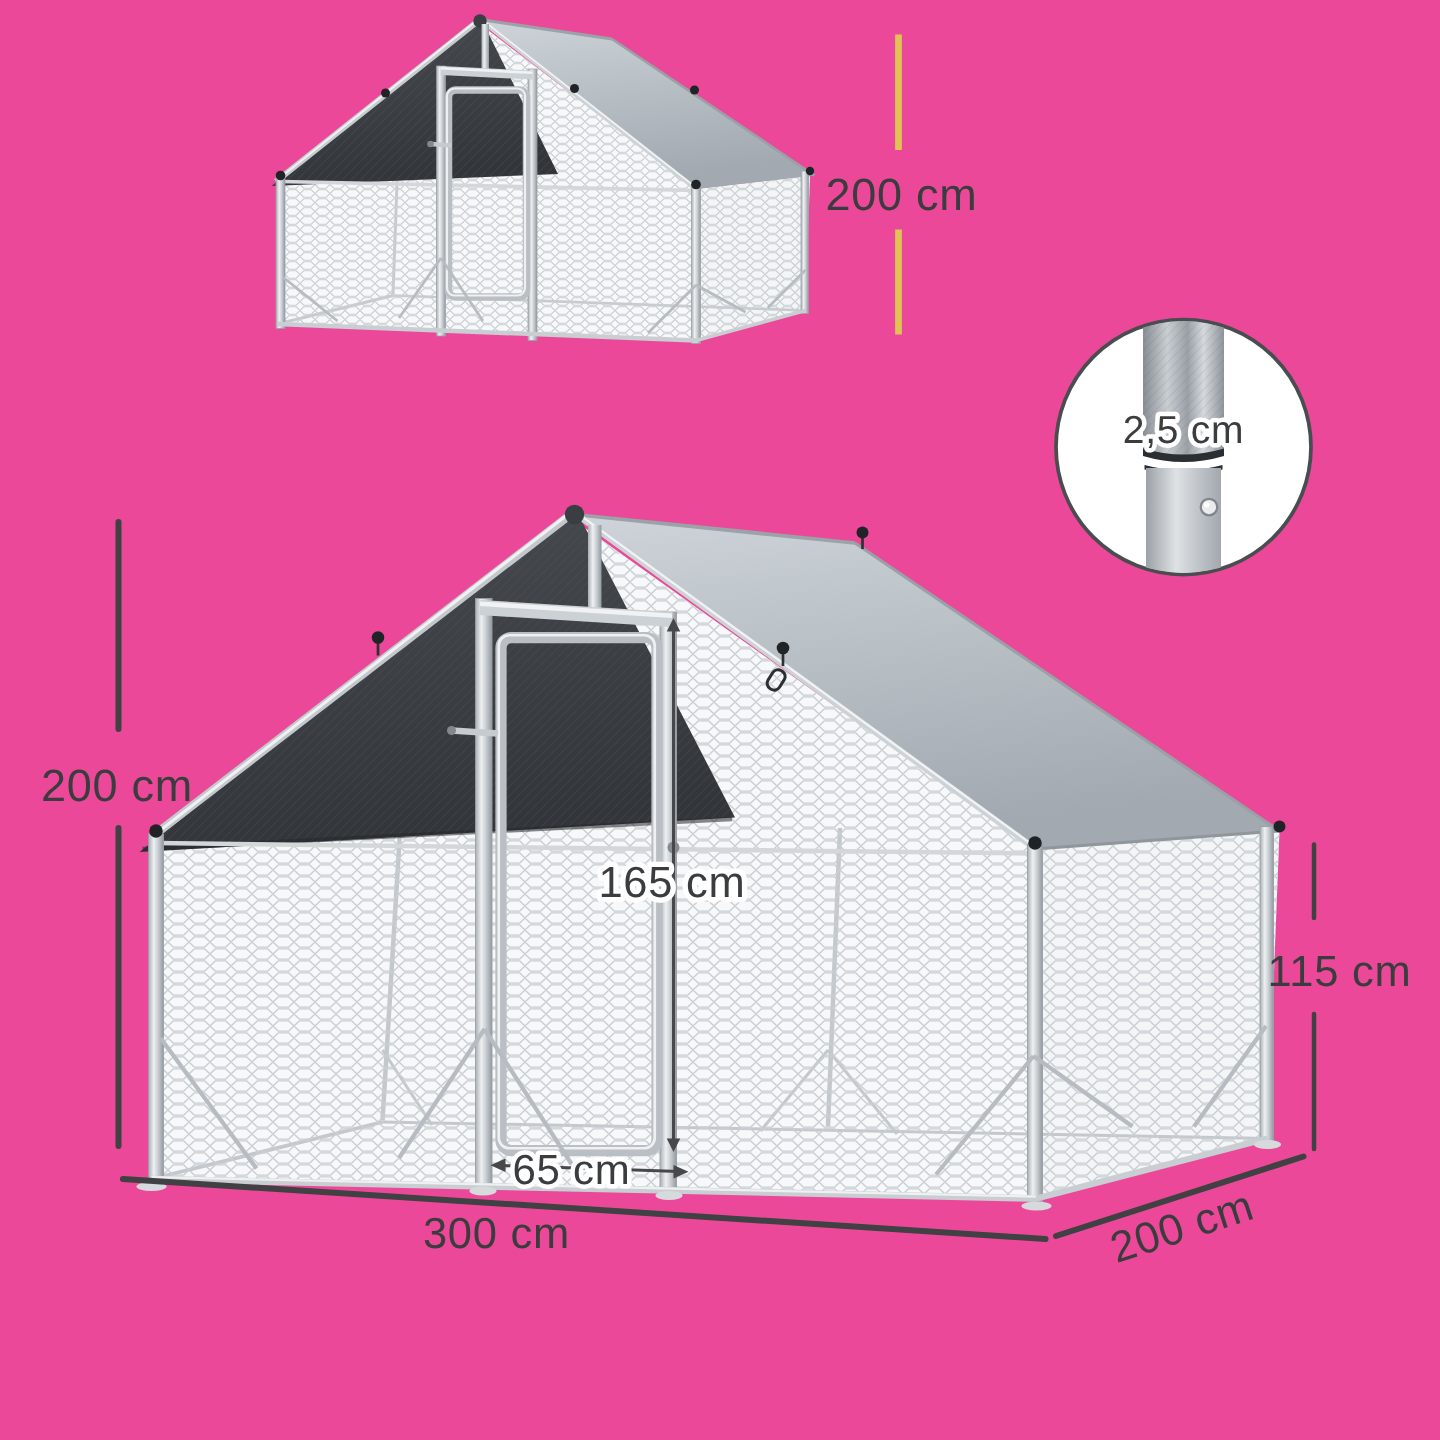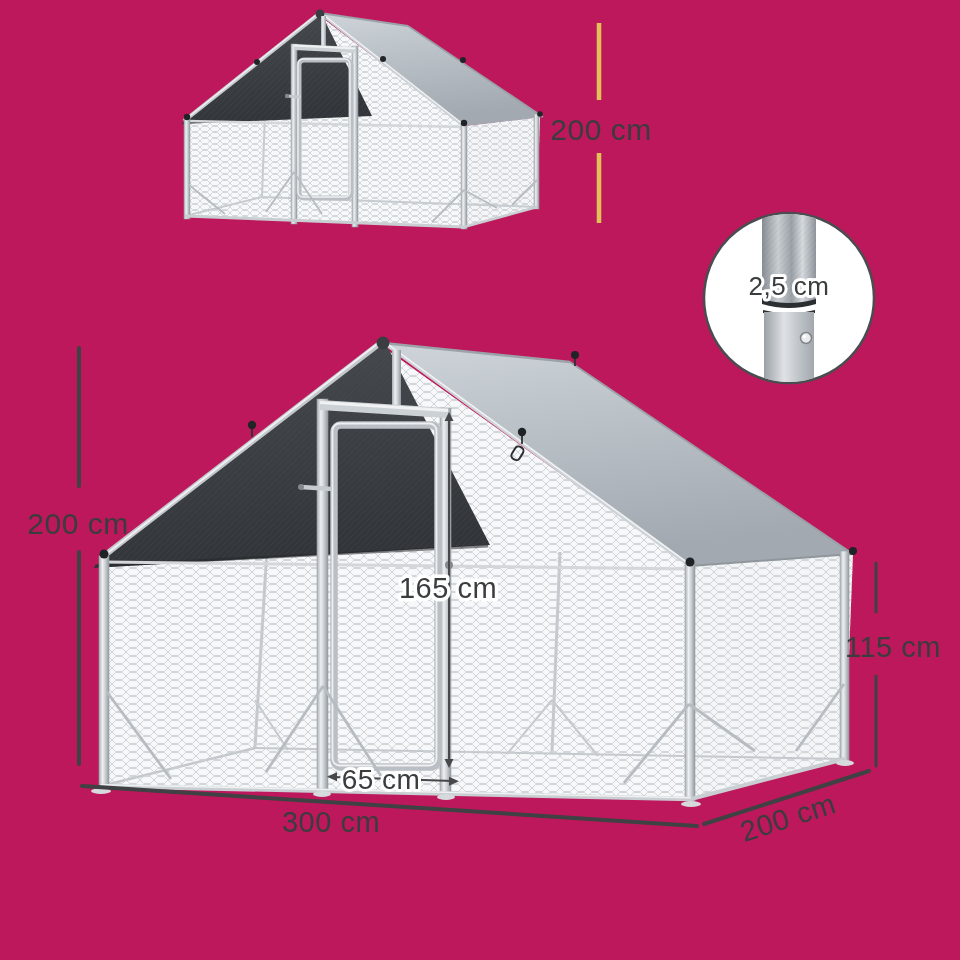--- a/index.html
+++ b/index.html
@@ -1,17 +1,17 @@
 <!DOCTYPE html>
 <html style="--accent-yellow: #e0c257; --dim-text: #3a3c3e; --dim-line: #3f4142; --tarp-dark: #3c3f43; --roof-gray: #b7bec4; --frame-silver: #ccd1d5; --mesh-gray: #c9ced3;"><head>
 <meta charset="utf-8">
 <title>Chicken Run Dimension Diagram</title>
 <style>
   html,body{margin:0;padding:0;background:#ffffff;}
-  .stage{width:960px;height:960px;position:relative;background:#be185d;overflow:hidden;}
+  .stage{width:960px;height:960px;position:relative;background:#ec4899;overflow:hidden;}
   .dim-text{fill:var(--dim-text,#3a3c3e);font-family:"Liberation Sans",sans-serif;letter-spacing:0.5px;}
   .halo{paint-order:stroke;stroke:#ffffff;stroke-width:7px;stroke-linejoin:round;}
   .dim-line{stroke:var(--dim-line,#3f4142);}
   .yellow-line{stroke:var(--accent-yellow,#e0c257);}
   .silver{stroke:#c7ccd0;}
 </style>
 </head>
 <body>
 
 <div class="stage">

